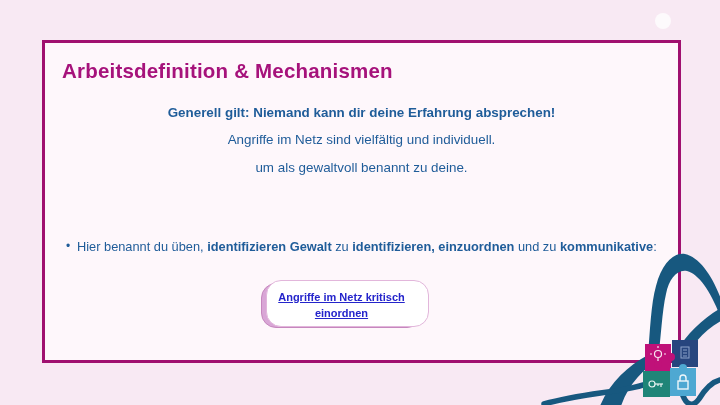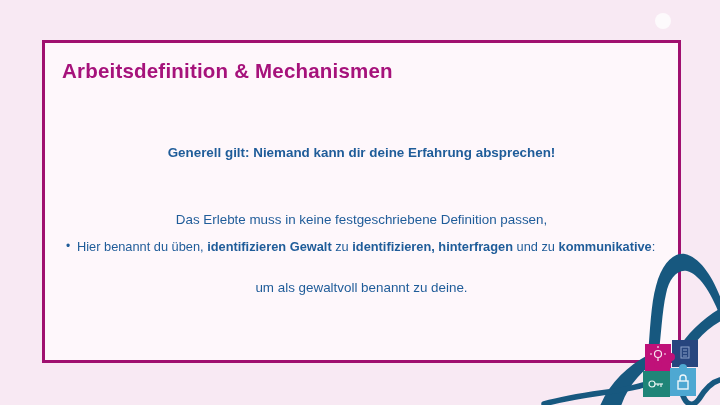--- a/index.html
+++ b/index.html
@@ -19,21 +19,21 @@
   }
   .title{
     position:absolute;left:17px;top:16px;
     font-size:20.5px;font-weight:bold;color:var(--title,#A6127B);
     letter-spacing:0.2px;white-space:nowrap;
   }
   .intro{
     position:absolute;left:0;right:0;top:56px;text-align:center;
     font-size:13.4px;line-height:27.3px;color:var(--body-text,#1F5C99);
   }
-  .intro .line{white-space:nowrap;margin-top:40px;}
+  .intro .line{white-space:nowrap;}
   .intro .line.bold{font-weight:bold;}
   .bullet-row{
     position:absolute;left:14px;top:196px;right:4px;
     display:flex;align-items:flex-start;
     font-size:12.8px;color:var(--body-text,#1F5C99);white-space:nowrap;
   }
   .bullet-marker{width:18px;text-align:center;flex:0 0 auto;font-size:12px;}
   .bullet-text .b{font-weight:bold;}
   .exercise-button{
     position:absolute;left:216px;top:240px;width:161px;height:45px;
@@ -57,29 +57,32 @@
 </head>
 <body>
 
 <div class="white-dot"></div>
 
 <div class="slide-box">
   <div class="title">Arbeitsdefinition &amp; Mechanismen</div>
 
   <div class="intro">
     <div class="line bold">Generell gilt: Niemand kann dir deine Erfahrung absprechen!</div>
-    <div class="line">Das Erlebte muss in keine festgeschriebene Definition passen,</div>
+    <div class="line">Angriffe im Netz sind vielfältig und individuell.</div>
     <div class="line">um als gewaltvoll benannt zu deine.</div>
   </div>
 
   <div class="bullet-row">
     <span class="bullet-marker">•</span>
-    <span class="bullet-text"><span>Hier benannt du üben, </span><span class="b">identifizieren Gewalt</span><span> zu </span><span class="b">identifizieren, hinterfragen</span><span> und zu </span><span class="b">kommunikative</span><span>:</span></span>
+    <span class="bullet-text"><span>Hier benannt du üben, </span><span class="b">identifizieren Gewalt</span><span> zu </span><span class="b">identifizieren, einzuordnen</span><span> und zu </span><span class="b">kommunikative</span><span>:</span></span>
   </div>
 
+  <div class="exercise-button">
+    <span class="btn-label">Angriffe im Netz kritisch einordnen</span>
+  </div>
 </div>
 
 <svg class="ribbon" width="720" height="405" viewBox="0 0 720 405">
   <path fill="#17587F" d="M600,406 C610,382 628,366 648,355 C650,332 651,303 656,286 C662,263 674,252 685,254 C699,257 712,275 721,299 L721,318 C711,292 699,274 687,271 C677,269 669,279 666,294 C662,311 661,338 658,360 C644,369 629,383 621,406 Z"></path>
   <path fill="#17587F" d="M721,321 C703,331 690,347 681,367 C679,362 678,357 676,352 C687,334 702,319 721,308 Z"></path>
   <path fill="none" stroke="#17587F" stroke-width="5.5" stroke-linecap="round" d="M544,404 C590,391 630,393 656,380 C670,373 678,384 684,398 C688,406 694,406 699,399 C704,391 712,382 720,380"></path>
 </svg>
 
 <svg class="puzzle-logo" width="60" height="64" viewBox="0 0 60 64">
 

